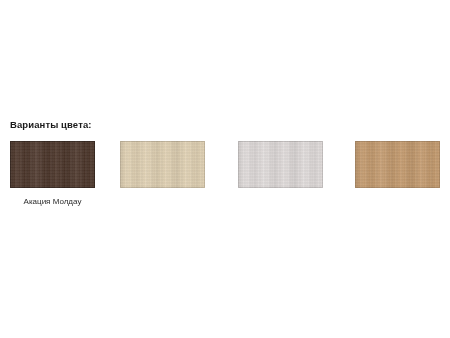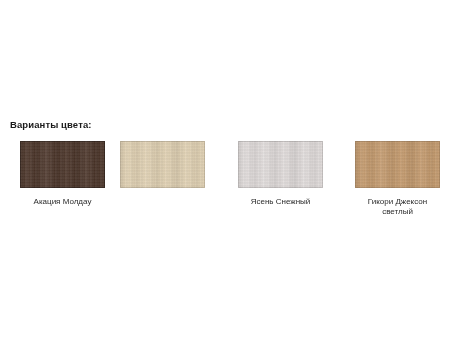--- a/index.html
+++ b/index.html
@@ -124,21 +124,21 @@
 </style>
 </head>
 <body style="background: rgb(255, 255, 255);">
 
 <div id="color-options">
 
   <div id="section-heading" style="color: rgb(26, 26, 26);">Варианты цвета:</div>
 
   <div id="swatch-row">
 
-    <div class="swatch-item" style="left:20px;">
+    <div class="swatch-item" style="left:10px;">
       <div class="swatch-tile" style="background-color: rgb(74, 51, 39);">
         <div class="grain-band"></div>
         <div class="grain-v"></div>
         <div class="grain-h"></div>
         <div class="tile-border dark-edge"></div>
       </div>
       <div class="swatch-label" style="color: rgb(43, 43, 43);">Акация Молдау</div>
     </div>
 
     <div class="swatch-item" style="left:120px;">
@@ -150,28 +150,25 @@
       </div>
     </div>
 
     <div class="swatch-item" style="left:238px;">
       <div class="swatch-tile" style="background-color: rgb(227, 222, 221);">
         <div class="grain-band"></div>
         <div class="grain-v"></div>
         <div class="grain-h"></div>
         <div class="tile-border"></div>
       </div>
-      <div class="swatch-label" style="color: rgb(43, 43, 43);">Ясень Снежный</div>
     </div>
 
     <div class="swatch-item" style="left:355px;">
       <div class="swatch-tile" style="background-color: rgb(198, 155, 109);">
         <div class="grain-band"></div>
         <div class="grain-v"></div>
         <div class="grain-h"></div>
         <div class="tile-border"></div>
       </div>
-      <div class="swatch-label" style="color: rgb(43, 43, 43);">Гикори Джексон
-светлый</div>
     </div>
 
   </div>
 </div>
 
 </body></html>

